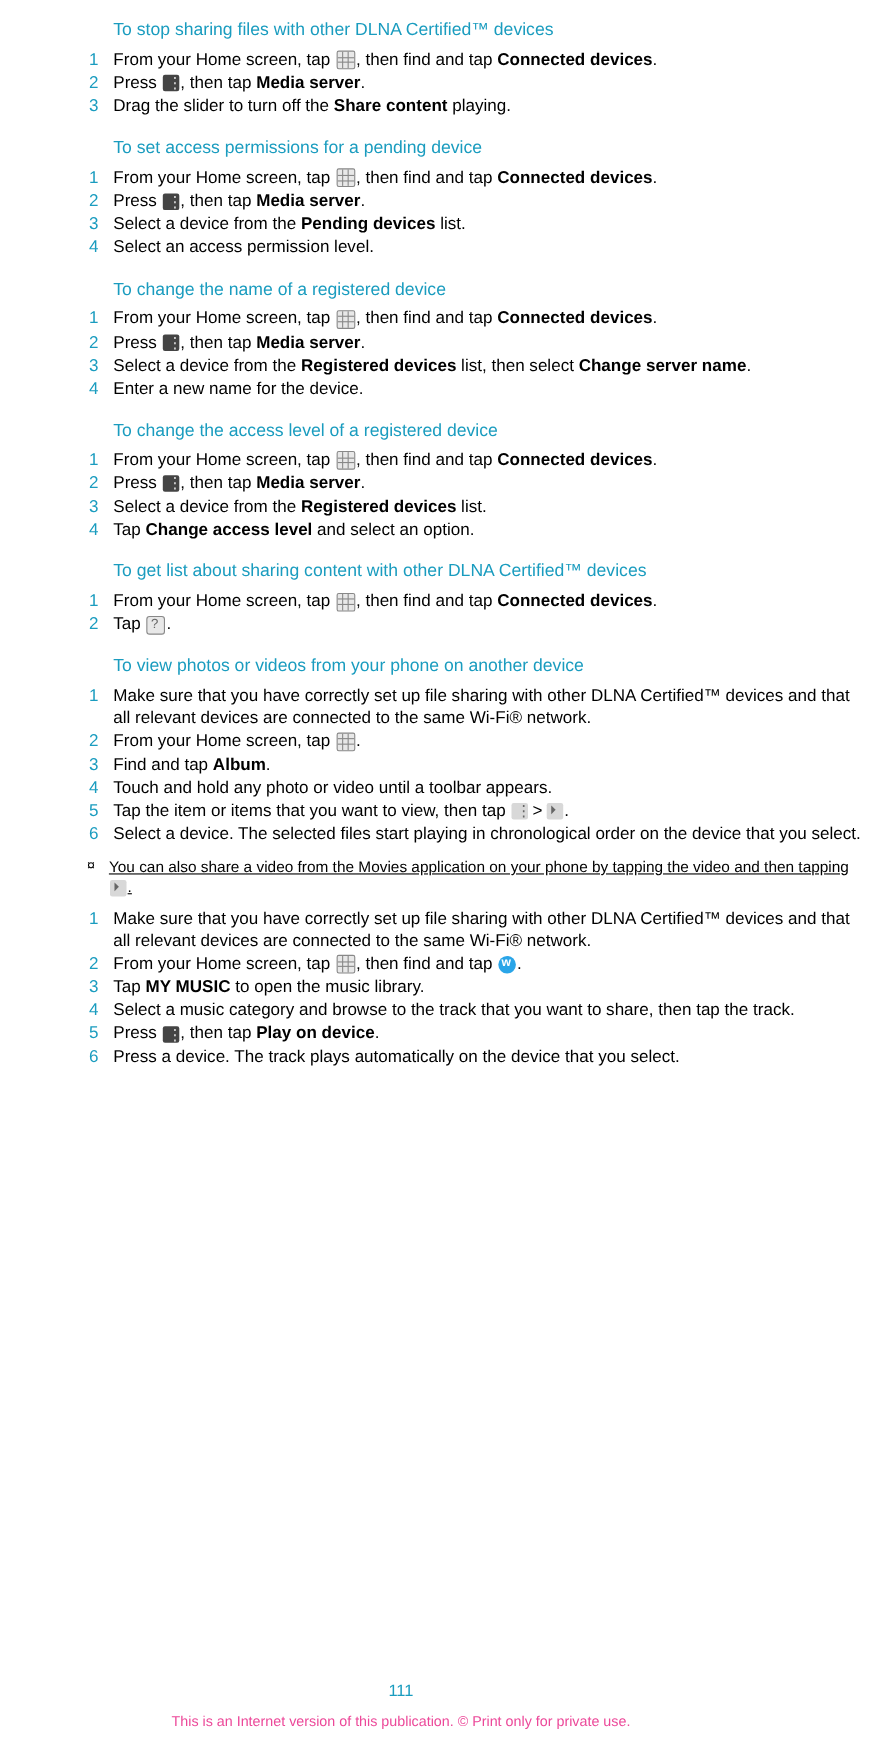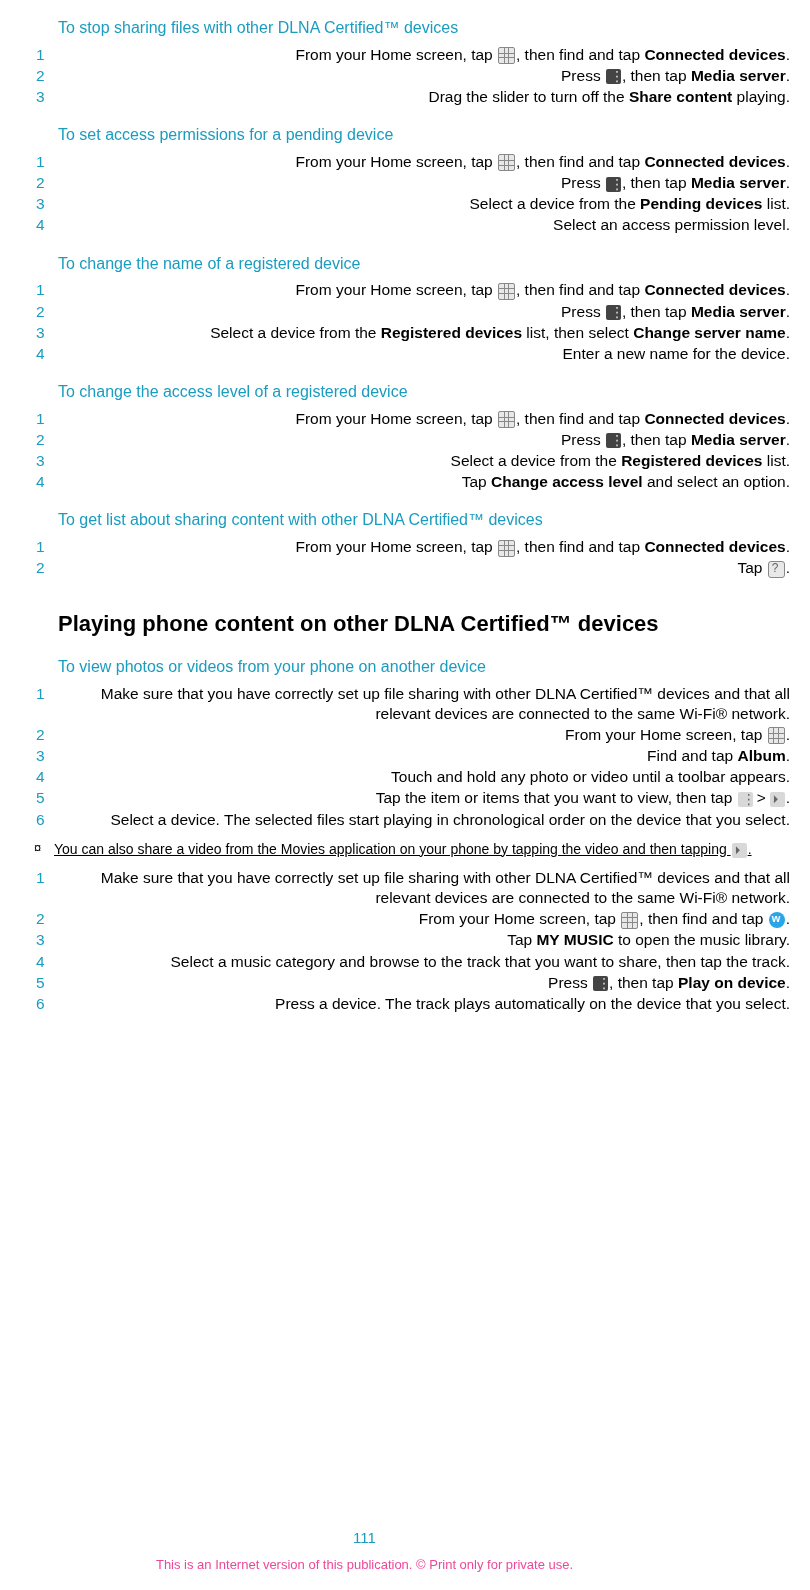--- a/index.html
+++ b/index.html
@@ -6,20 +6,21 @@
       font-family: Arial, Helvetica, sans-serif;
       margin: 0;
       padding: 0;
       width: 810px;
       color: #000;
       font-size: 15.5px;
       line-height: 1.3;
     }
     .content {
       padding: 0 20px;
+      margin-left: 45px;
     }
     .section-title {
       color: #1a9cbf;
       font-weight: normal;
       font-size: 16px;
       margin: 18px 0 6px 38px;
     }
     .main-heading {
       font-weight: bold;
       font-size: 22px;
@@ -32,21 +33,20 @@
       padding-left: 16px;
     }
     .step-num {
       color: #1a9cbf;
       font-weight: normal;
       width: 22px;
       flex-shrink: 0;
     }
     .step-text {
       flex: 1;
-      text-align: right;
     }
     .bold {
       font-weight: bold;
     }
     .icon {
       display: inline-block;
       vertical-align: middle;
       margin: 0 1px;
     }
     .icon-grid {
@@ -243,21 +243,20 @@
       <div class="section-title">To get list about sharing content with other DLNA Certified™ devices</div>
       <div class="step">
         <div class="step-num">1</div>
         <div class="step-text"><span>From your Home screen, tap </span><span class="icon icon-grid"></span><span>, then find and tap </span><span class="bold">Connected devices</span><span>.</span></div>
       </div>
       <div class="step">
         <div class="step-num">2</div>
         <div class="step-text"><span>Tap </span><span class="icon icon-help"></span><span>.</span></div>
       </div>
     </div>
-  <div class="main-heading">Playing phone content on other DLNA Certified™ devices</div>
   <div id="sections2-container">
       <div class="section-title">To view photos or videos from your phone on another device</div>
       <div class="step">
         <div class="step-num">1</div>
         <div class="step-text"><span>Make sure that you have correctly set up file sharing with other DLNA Certified™ devices and that all relevant devices are connected to the same Wi-Fi® network.</span></div>
       </div>
       <div class="step">
         <div class="step-num">2</div>
         <div class="step-text"><span>From your Home screen, tap </span><span class="icon icon-grid"></span><span>.</span></div>
       </div>

